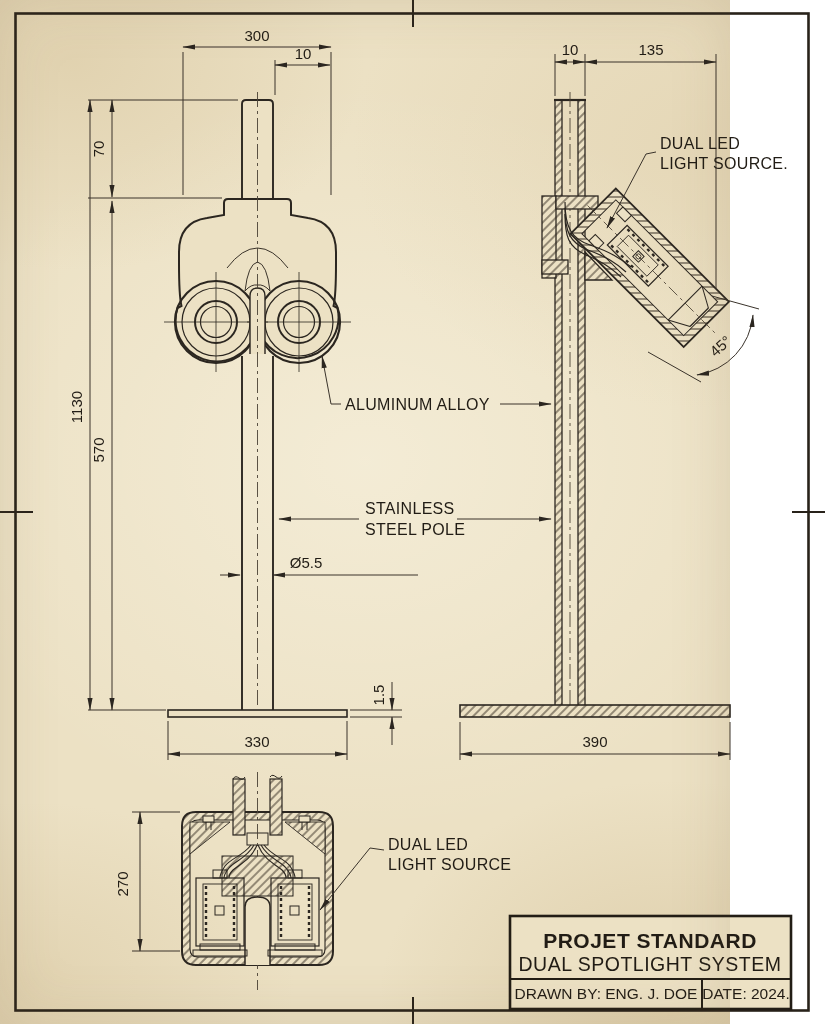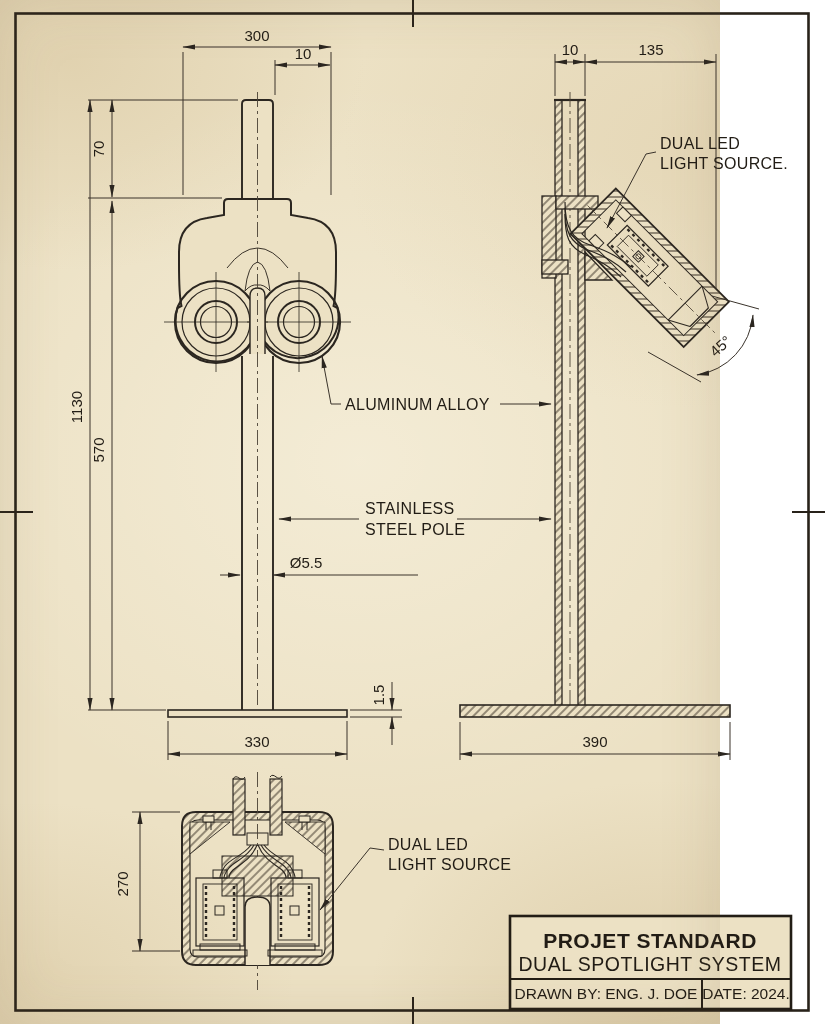--- a/index.html
+++ b/index.html
@@ -9,20 +9,21 @@
   }
   .paper{
     position:relative;width:720px;height:1024px;
     background:
       radial-gradient(ellipse 420px 300px at 10% 6%, rgba(196,172,124,.28), transparent 70%),
       radial-gradient(ellipse 500px 380px at 96% 14%, rgba(205,182,138,.22), transparent 70%),
       radial-gradient(ellipse 600px 500px at 50% 45%, rgba(255,252,240,.40), transparent 75%),
       radial-gradient(ellipse 420px 320px at 92% 98%, rgba(188,162,112,.30), transparent 70%),
       radial-gradient(ellipse 380px 260px at 4% 96%, rgba(196,172,124,.26), transparent 70%),
       #ece1c4;
+    padding-left: 10px;
   }
   .paper::after{
     content:"";position:absolute;inset:0;pointer-events:none;
     box-shadow:inset 0 0 60px rgba(120,95,55,.18);
   }
   svg{position:absolute;left:0;top:0;}
   svg text{fill:#211c15;}
   .dim{font-size:15px;}
   .lbl{font-size:16px;letter-spacing:.3px;}
   .tb-title{font-size:21px;font-weight:bold;letter-spacing:.5px;}

